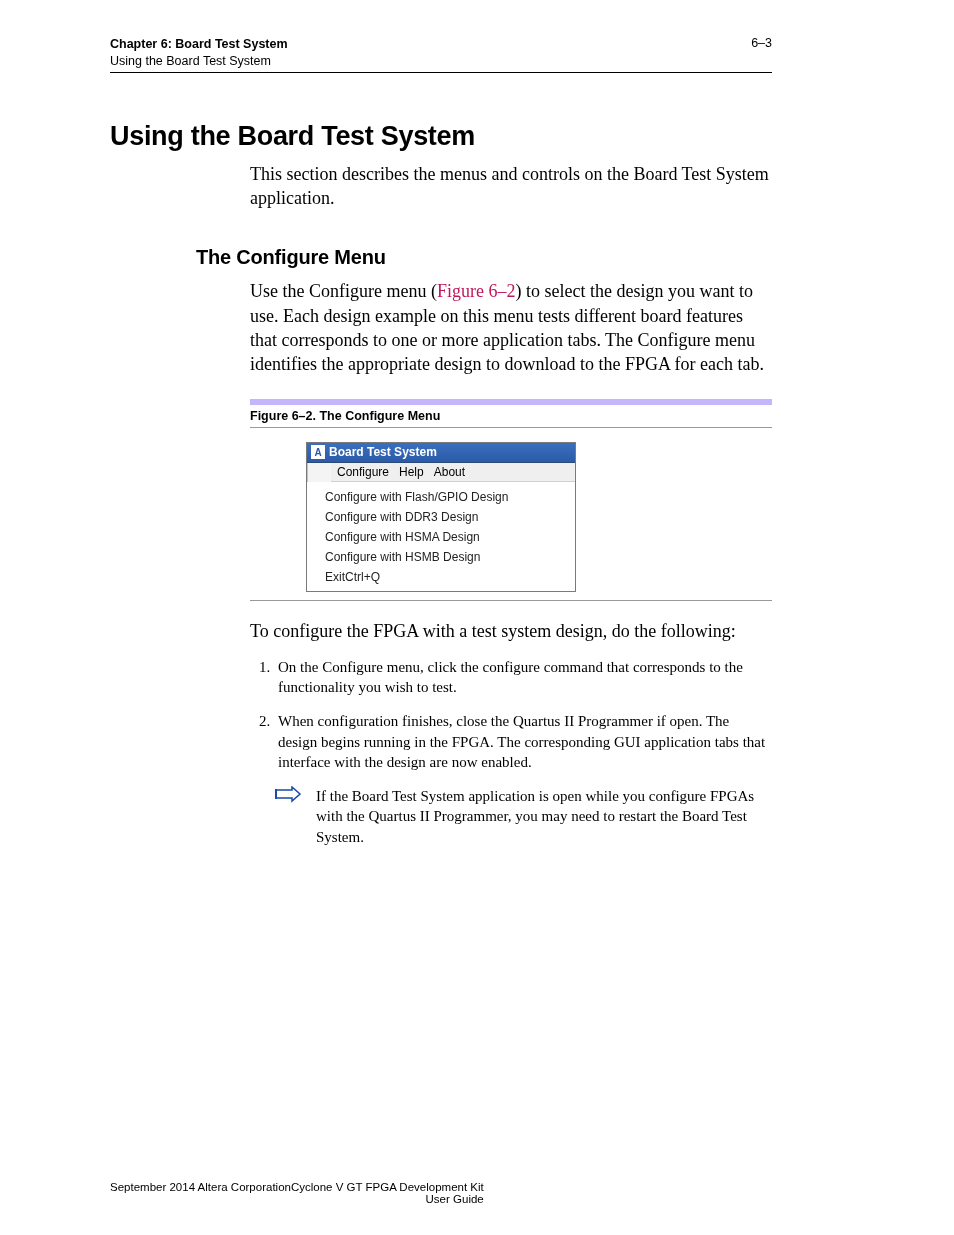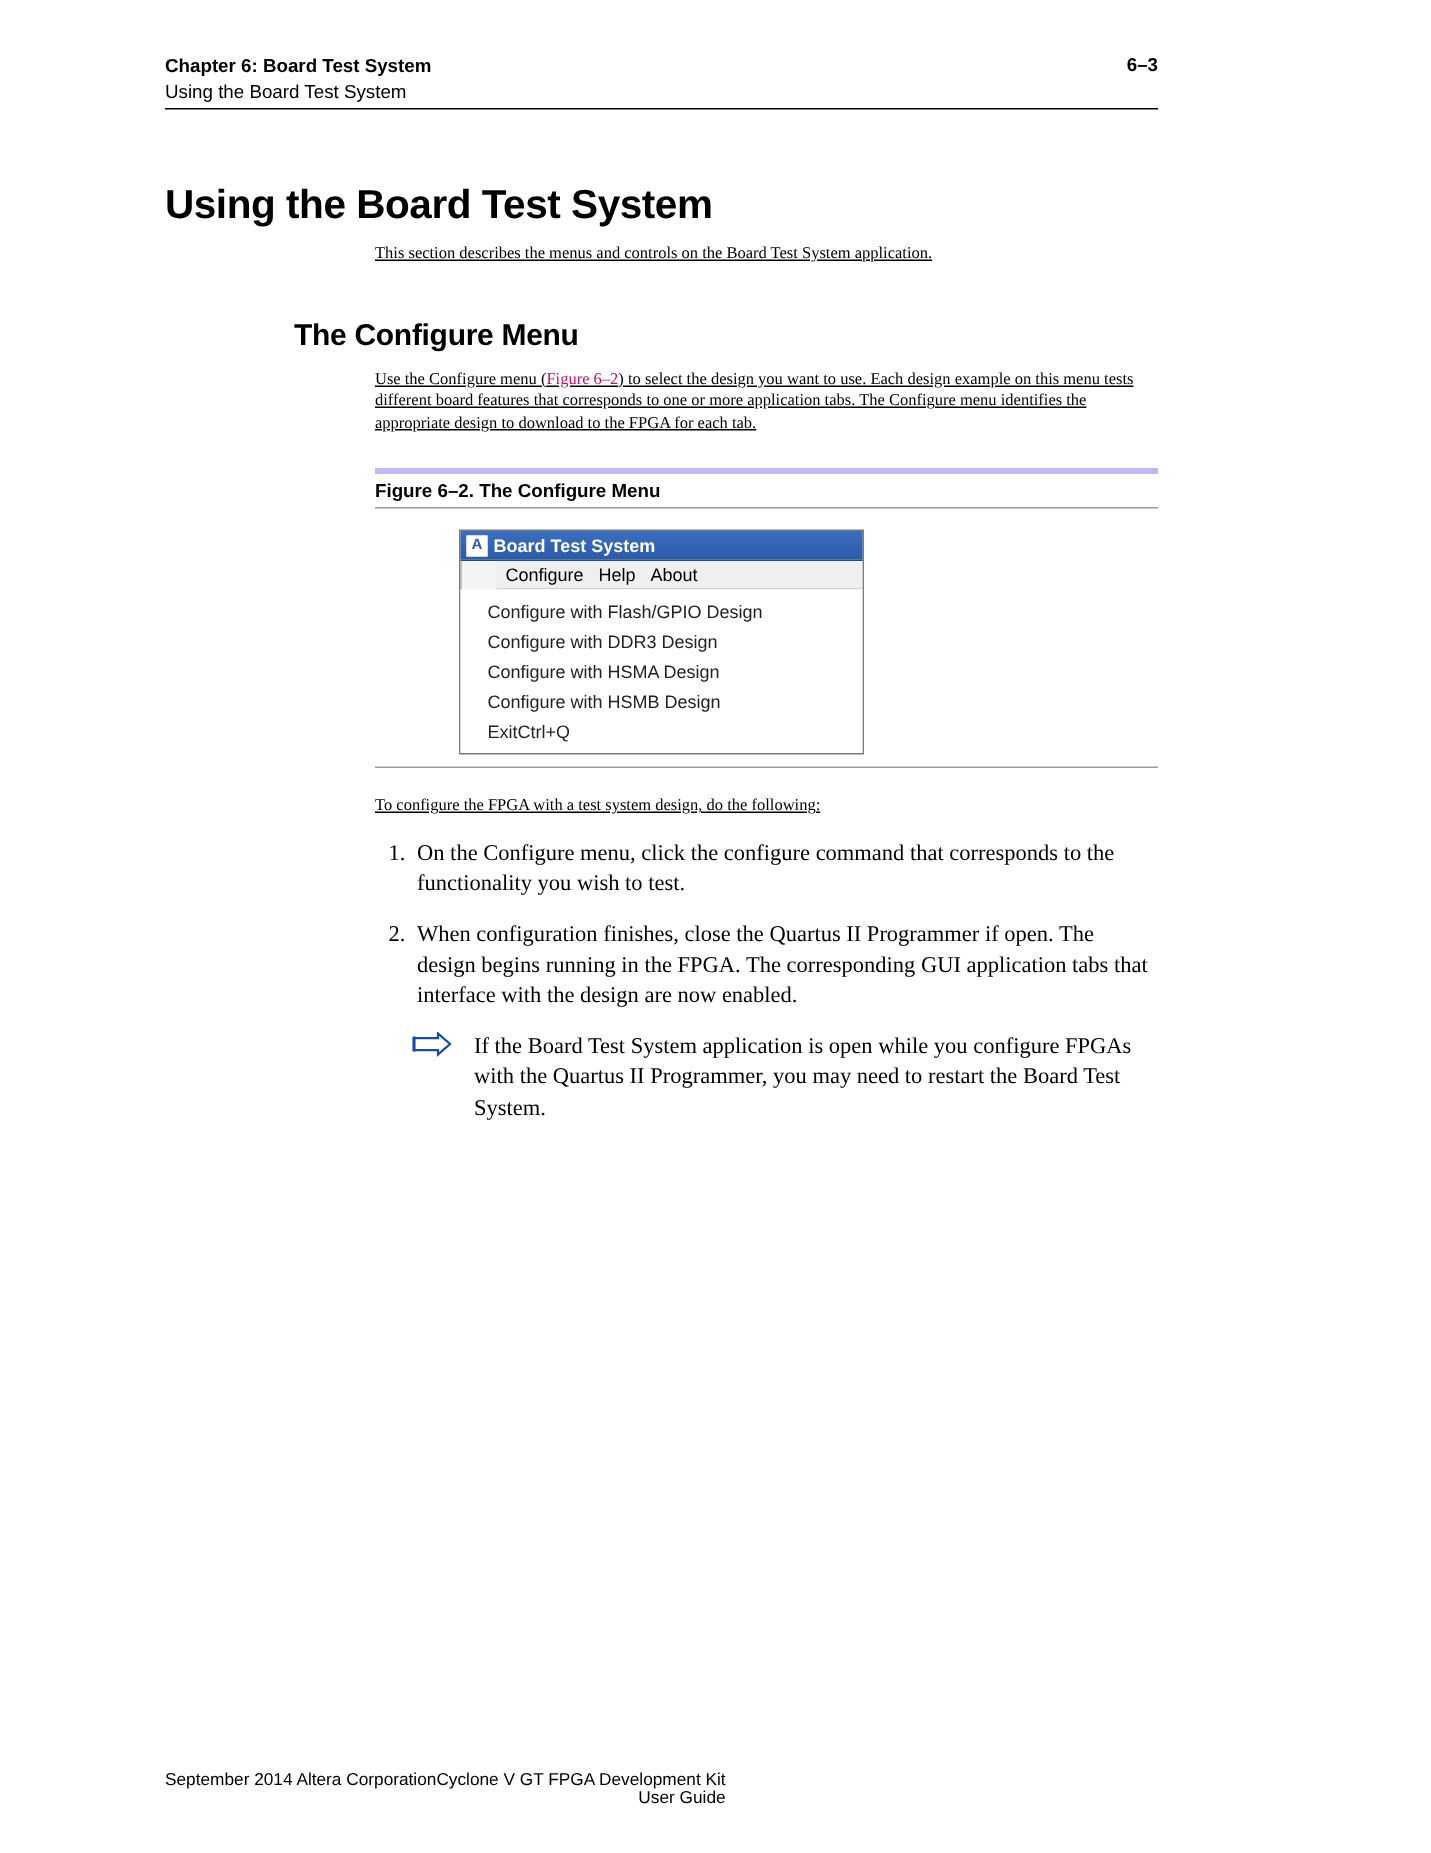--- a/index.html
+++ b/index.html
@@ -3,33 +3,33 @@
 <meta charset="utf-8">
 <style>
   * { box-sizing: border-box; margin: 0; padding: 0; }
   html, body { width: 954px; background: #fff; font-family: "Palatino Linotype", Palatino, "Book Antiqua", Georgia, serif; color: #000; }
   .page { width: 882px; min-height: 1235px; padding: 36px 110px 30px 110px; position: relative; }
 
   
   .hdr { display: flex; justify-content: space-between; align-items: flex-start; border-bottom: 1px solid #000; padding-bottom: 2px; font-family: Arial, Helvetica, sans-serif; }
   .hdr-left { font-size: 12.5px; line-height: 1.35; }
   .hdr-left .ch { font-weight: bold; }
-  .hdr-right { font-size: 12.5px; font-weight: bold; text-align: center; }
+  .hdr-right { font-size: 12.5px; font-weight: normal; text-align: center; }
 
   
   h1.sec { font-family: Arial, Helvetica, sans-serif; font-weight: 800; font-size: 27px; margin-top: 48px; letter-spacing: -0.3px; }
   h2.sub { font-family: Arial, Helvetica, sans-serif; font-weight: 800; font-size: 20px; margin-top: 36px; margin-left: 86px; letter-spacing: -0.2px; }
 
   
   .body-indent { margin-left: 140px; margin-right: 0; }
-  p.body { font-size: 11px; line-height: 1.35; margin-top: 10px; text-decoration: underline; }
+  p.body { font-size: 18px; line-height: 1.35; margin-top: 10px; }
   .xref { color: #be185d; }
 
   
-  .fig-cap { font-family: Arial, Helvetica, sans-serif; font-weight: bold; font-size: 12.5px; margin-top: 22px; margin-left: 140px; border-top: 4px solid #c4b5fd; border-bottom: 1px solid #999; padding: 4px 0; }
+  .fig-cap { font-family: Arial, Helvetica, sans-serif; font-weight: bold; font-size: 12.5px; margin-top: 22px; margin-left: 140px; border-top: 6px solid #c4b5fd; border-bottom: 1px solid #999; padding: 4px 0; }
 
   
   .fig-wrap { display: flex; justify-content: center; margin: 14px 0 8px 0; }
   .dlg { width: 270px; border: 1px solid #7a7a7a; background: #f4f4f4; font-family: "Segoe UI", Tahoma, Arial, sans-serif; font-size: 12px; box-shadow: 0 0 0 1px #c0c0c0 inset; }
   .dlg-title { background: linear-gradient(#3a6fbf, #2b5aa8); color: #fff; display: flex; align-items: center; height: 20px; padding: 0 4px; font-weight: bold; font-size: 12px; border-bottom: 1px solid #2a4a7a; }
   .dlg-title .logo { width: 14px; height: 14px; background: #fff; color: #2b5aa8; font-size: 10px; font-weight: bold; display: inline-flex; align-items: center; justify-content: center; border: 1px solid #fff; margin-right: 4px; }
   .dlg-menubar { display: flex; gap: 10px; padding: 2px 6px; background: #efefef; border-bottom: 1px solid #d0d0d0; margin-left: 24px; }
   .dlg-menubar span { color: #000; }
   .dlg-menu { background: #fff; padding: 4px 0; border-top: 1px solid #fff; }
   .dlg-item { display: flex; justify-content: flex-start; padding: 3px 14px 3px 18px; color: #222; }

